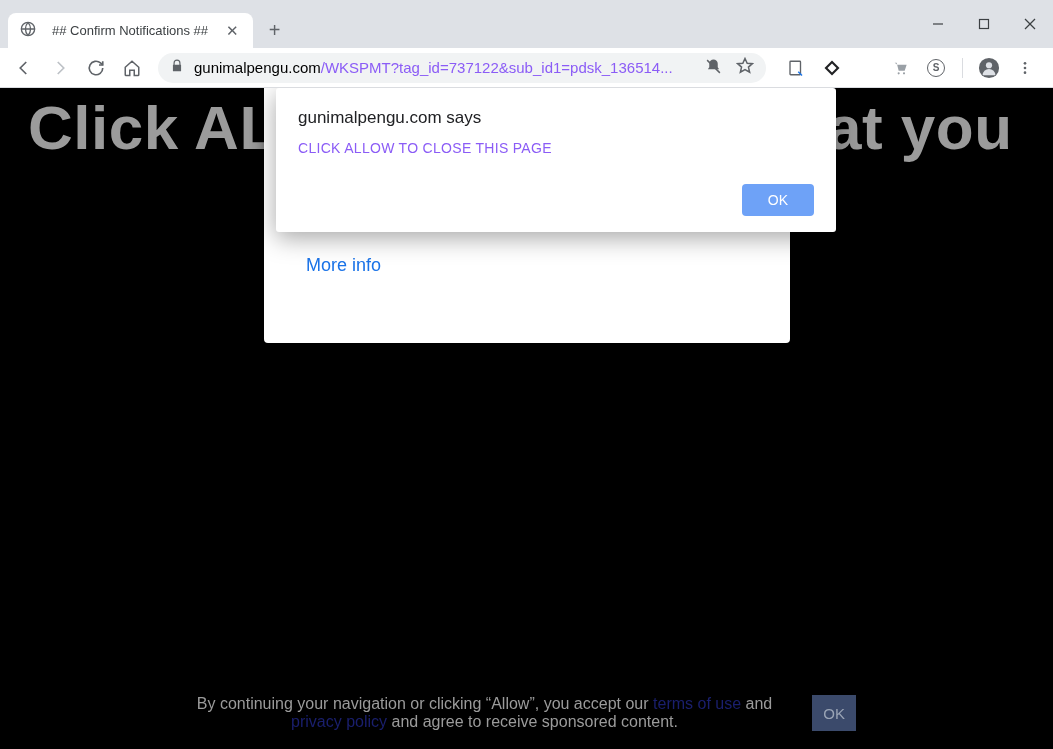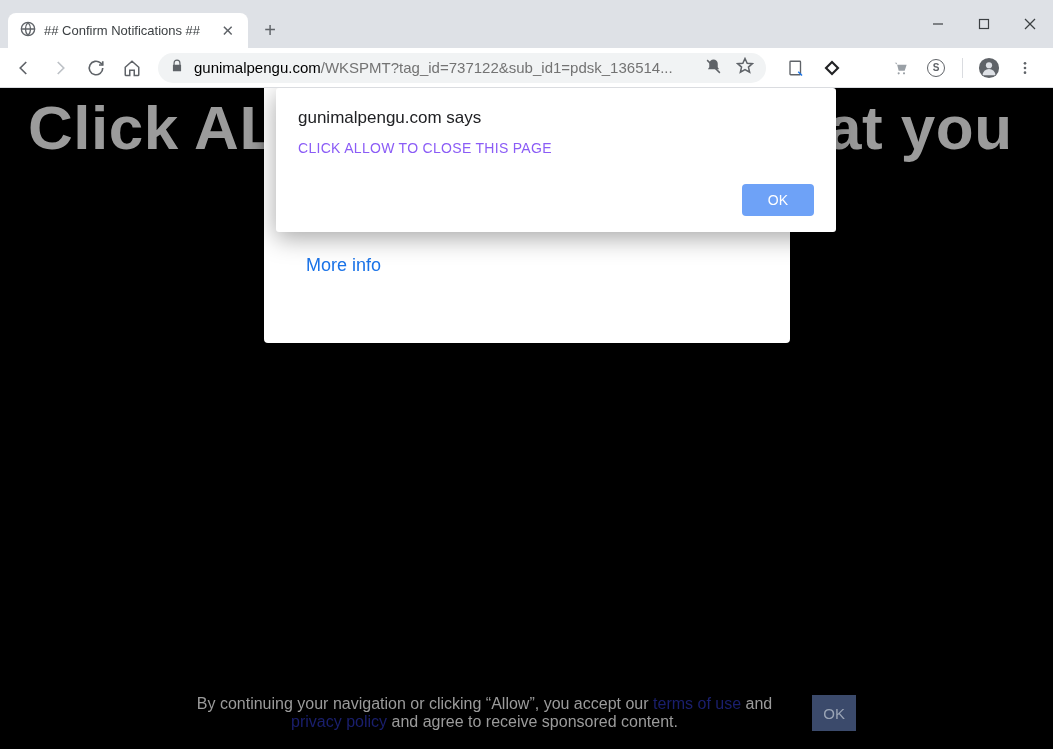--- a/index.html
+++ b/index.html
@@ -1,35 +1,35 @@
 <!DOCTYPE html>
 <html><head>
 <meta charset="utf-8">
 <style>
 * { margin: 0; padding: 0; box-sizing: border-box; font-family: "Segoe UI", Arial, sans-serif; }
 html, body { width: 1053px; height: 749px; overflow: hidden; }
 body { background: #e8eaed; }
 
 
 .titlebar { height: 48px; background: #dee1e6; display: flex; align-items: flex-end; }
-.tab { background: #fff; height: 35px; margin-left: 8px; border-radius: 8px 8px 0 0; display: flex; align-items: center; padding: 0 12px; gap: 8px; min-width: 240px; max-width: 260px; }
+.tab { background: #fff; height: 35px; margin-left: 8px; border-radius: 8px 8px 0 0; display: flex; align-items: center; padding: 0 12px; gap: 16px; min-width: 240px; max-width: 260px; }
 .tab-title { font-size: 13px; color: #3c4043; white-space: nowrap; overflow: hidden; text-overflow: ellipsis; flex: 1; }
 .tab-close { color: #5f6368; font-size: 15px; padding: 2px; line-height: 1; cursor: pointer; }
 .newtab { width: 32px; height: 32px; margin-left: 6px; display: flex; align-items: center; justify-content: center; color: #5f6368; font-size: 20px; cursor: pointer; margin-bottom: 2px; }
 .win-controls { margin-left: auto; display: flex; height: 48px; }
 .win-btn { width: 46px; display: flex; align-items: center; justify-content: center; color: #3c4043; cursor: pointer; }
 .win-btn svg { width: 12px; height: 12px; }
 
 
 .toolbar { height: 40px; background: #fff; display: flex; align-items: center; padding: 0 8px; gap: 4px; border-bottom: 1px solid #dadce0; }
 .nav-btn { width: 32px; height: 32px; display: flex; align-items: center; justify-content: center; border-radius: 50%; color: #5f6368; cursor: pointer; }
 .nav-btn.disabled { color: #bdc1c6; cursor: default; }
 .omnibox { flex: 1; height: 30px; background: #f1f3f4; border-radius: 15px; display: flex; align-items: center; padding: 0 12px; gap: 10px; margin: 0 6px; color: #5f6368; font-size: 15px; overflow: hidden; white-space: nowrap; }
 .omnibox .url-host { color: #000000; }
-.omnibox .url-path { color: #737373; }
+.omnibox .url-path { color: #8b5cf6; }
 .right-icons { display: flex; align-items: center; gap: 8px; padding: 0 6px; }
 .icon-btn { width: 28px; height: 28px; display: flex; align-items: center; justify-content: center; color: #5f6368; cursor: pointer; }
 .vsep { width: 1px; height: 20px; background: #dadce0; margin: 0 4px; }
 
 
 .page { position: relative; width: 100%; height: calc(749px - 88px); background: #000; overflow: hidden; }
 .hero { color: #9b9b9b; font-size: 62px; font-weight: 700; letter-spacing: 0.5px; padding: 4px 28px; white-space: nowrap; }
 .footer { position: absolute; bottom: 18px; left: 0; right: 0; display: flex; align-items: center; justify-content: center; gap: 40px; padding: 0 30px; }
 .footer-text { color: #9b9b9b; font-size: 16px; text-align: center; max-width: 620px; }
 .footer-text .link { color: #1a1f6e; }

